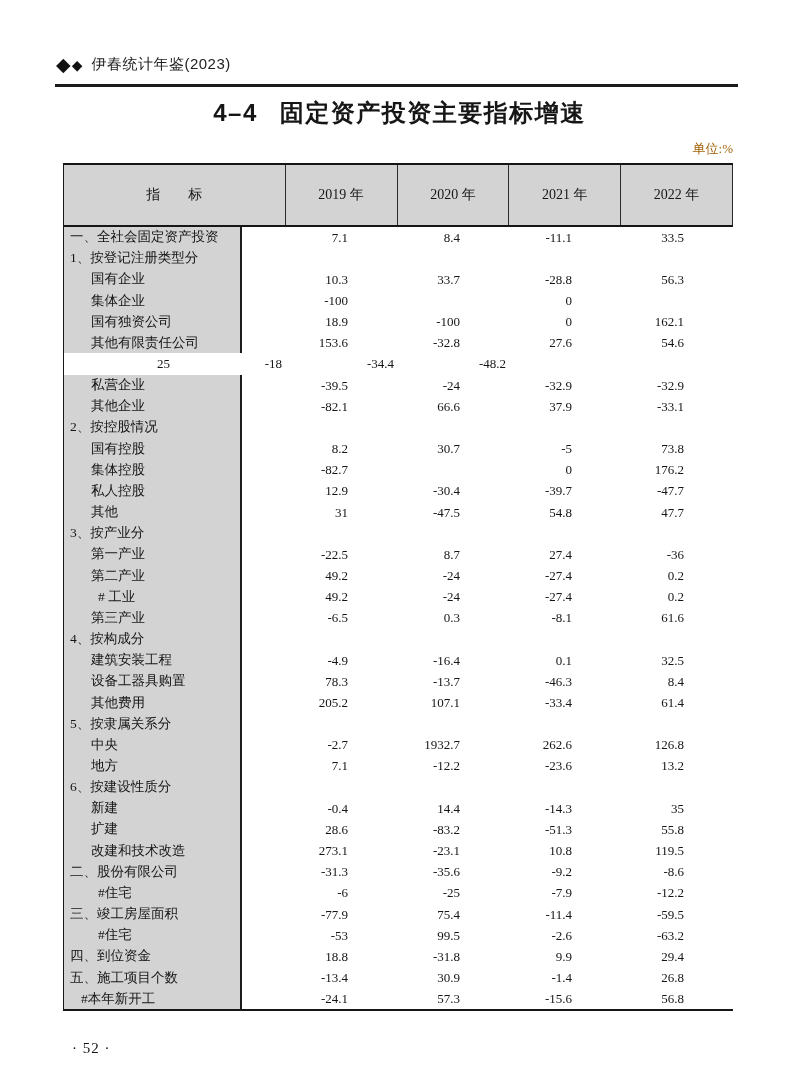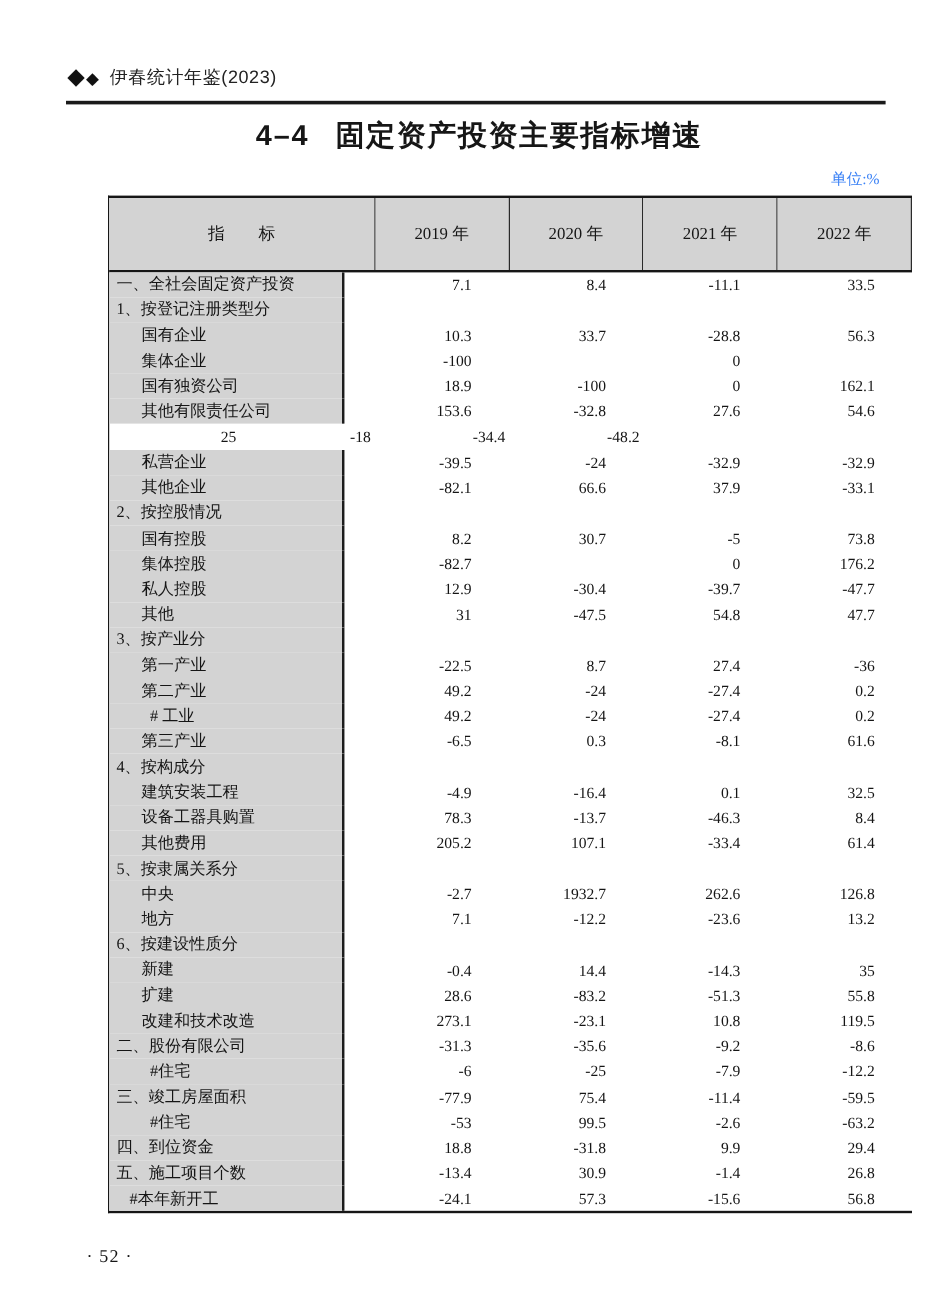--- a/index.html
+++ b/index.html
@@ -30,43 +30,42 @@
     position:absolute; left:3px; top:97px; width:100%;
     text-align:center;
     font-family:"Liberation Sans", sans-serif;
     font-weight:700; font-size:24px; color:#161616;
     letter-spacing:1.5px;
   }
   .title .gap { display:inline-block; width:22px; }
   
   .unit {
     position:absolute; right:60px; top:140px;
-    font-size:13px; color:#3b82f6;
+    font-size:13px; color:#a16207;
   }
   
   .table {
     position:absolute; left:63px; top:163px; width:670px;
     border-top:2px solid #161616;
     border-left:1.5px solid #161616;
     border-bottom:2.5px solid #161616;
-    margin-left:27px;
   }
   .thead { display:flex; height:61.5px; border-bottom:2.5px solid #161616; }
   .th {
     background:#d3d3d3;
     border-right:1.4px solid #2a2a2a;
     display:flex; align-items:center; justify-content:center;
     font-size:14px; color:#161616;
   }
   .th.col-label { width:222px; }
   .th.col-year  { width:112px;font-family:Liberation Serif, serif; }
   .tbody { }
   .trow { display:flex; height:21.17px; }
   .cell-label {
-    width:196px; background:#d3d3d3;
+    width:178px; background:#d3d3d3;
     border-right:2px solid #1c1c1c;
     display:flex; align-items:center;
     font-size:13.5px; white-space:nowrap; overflow:hidden;
   }
   .cell-num {
     width:112px; text-align:right; padding-right:6px;
     font-size:13px; line-height:21.17px; white-space:nowrap;
   }
   .ind-0 { padding-left:6px; }
   .ind-1 { padding-left:27px; }

